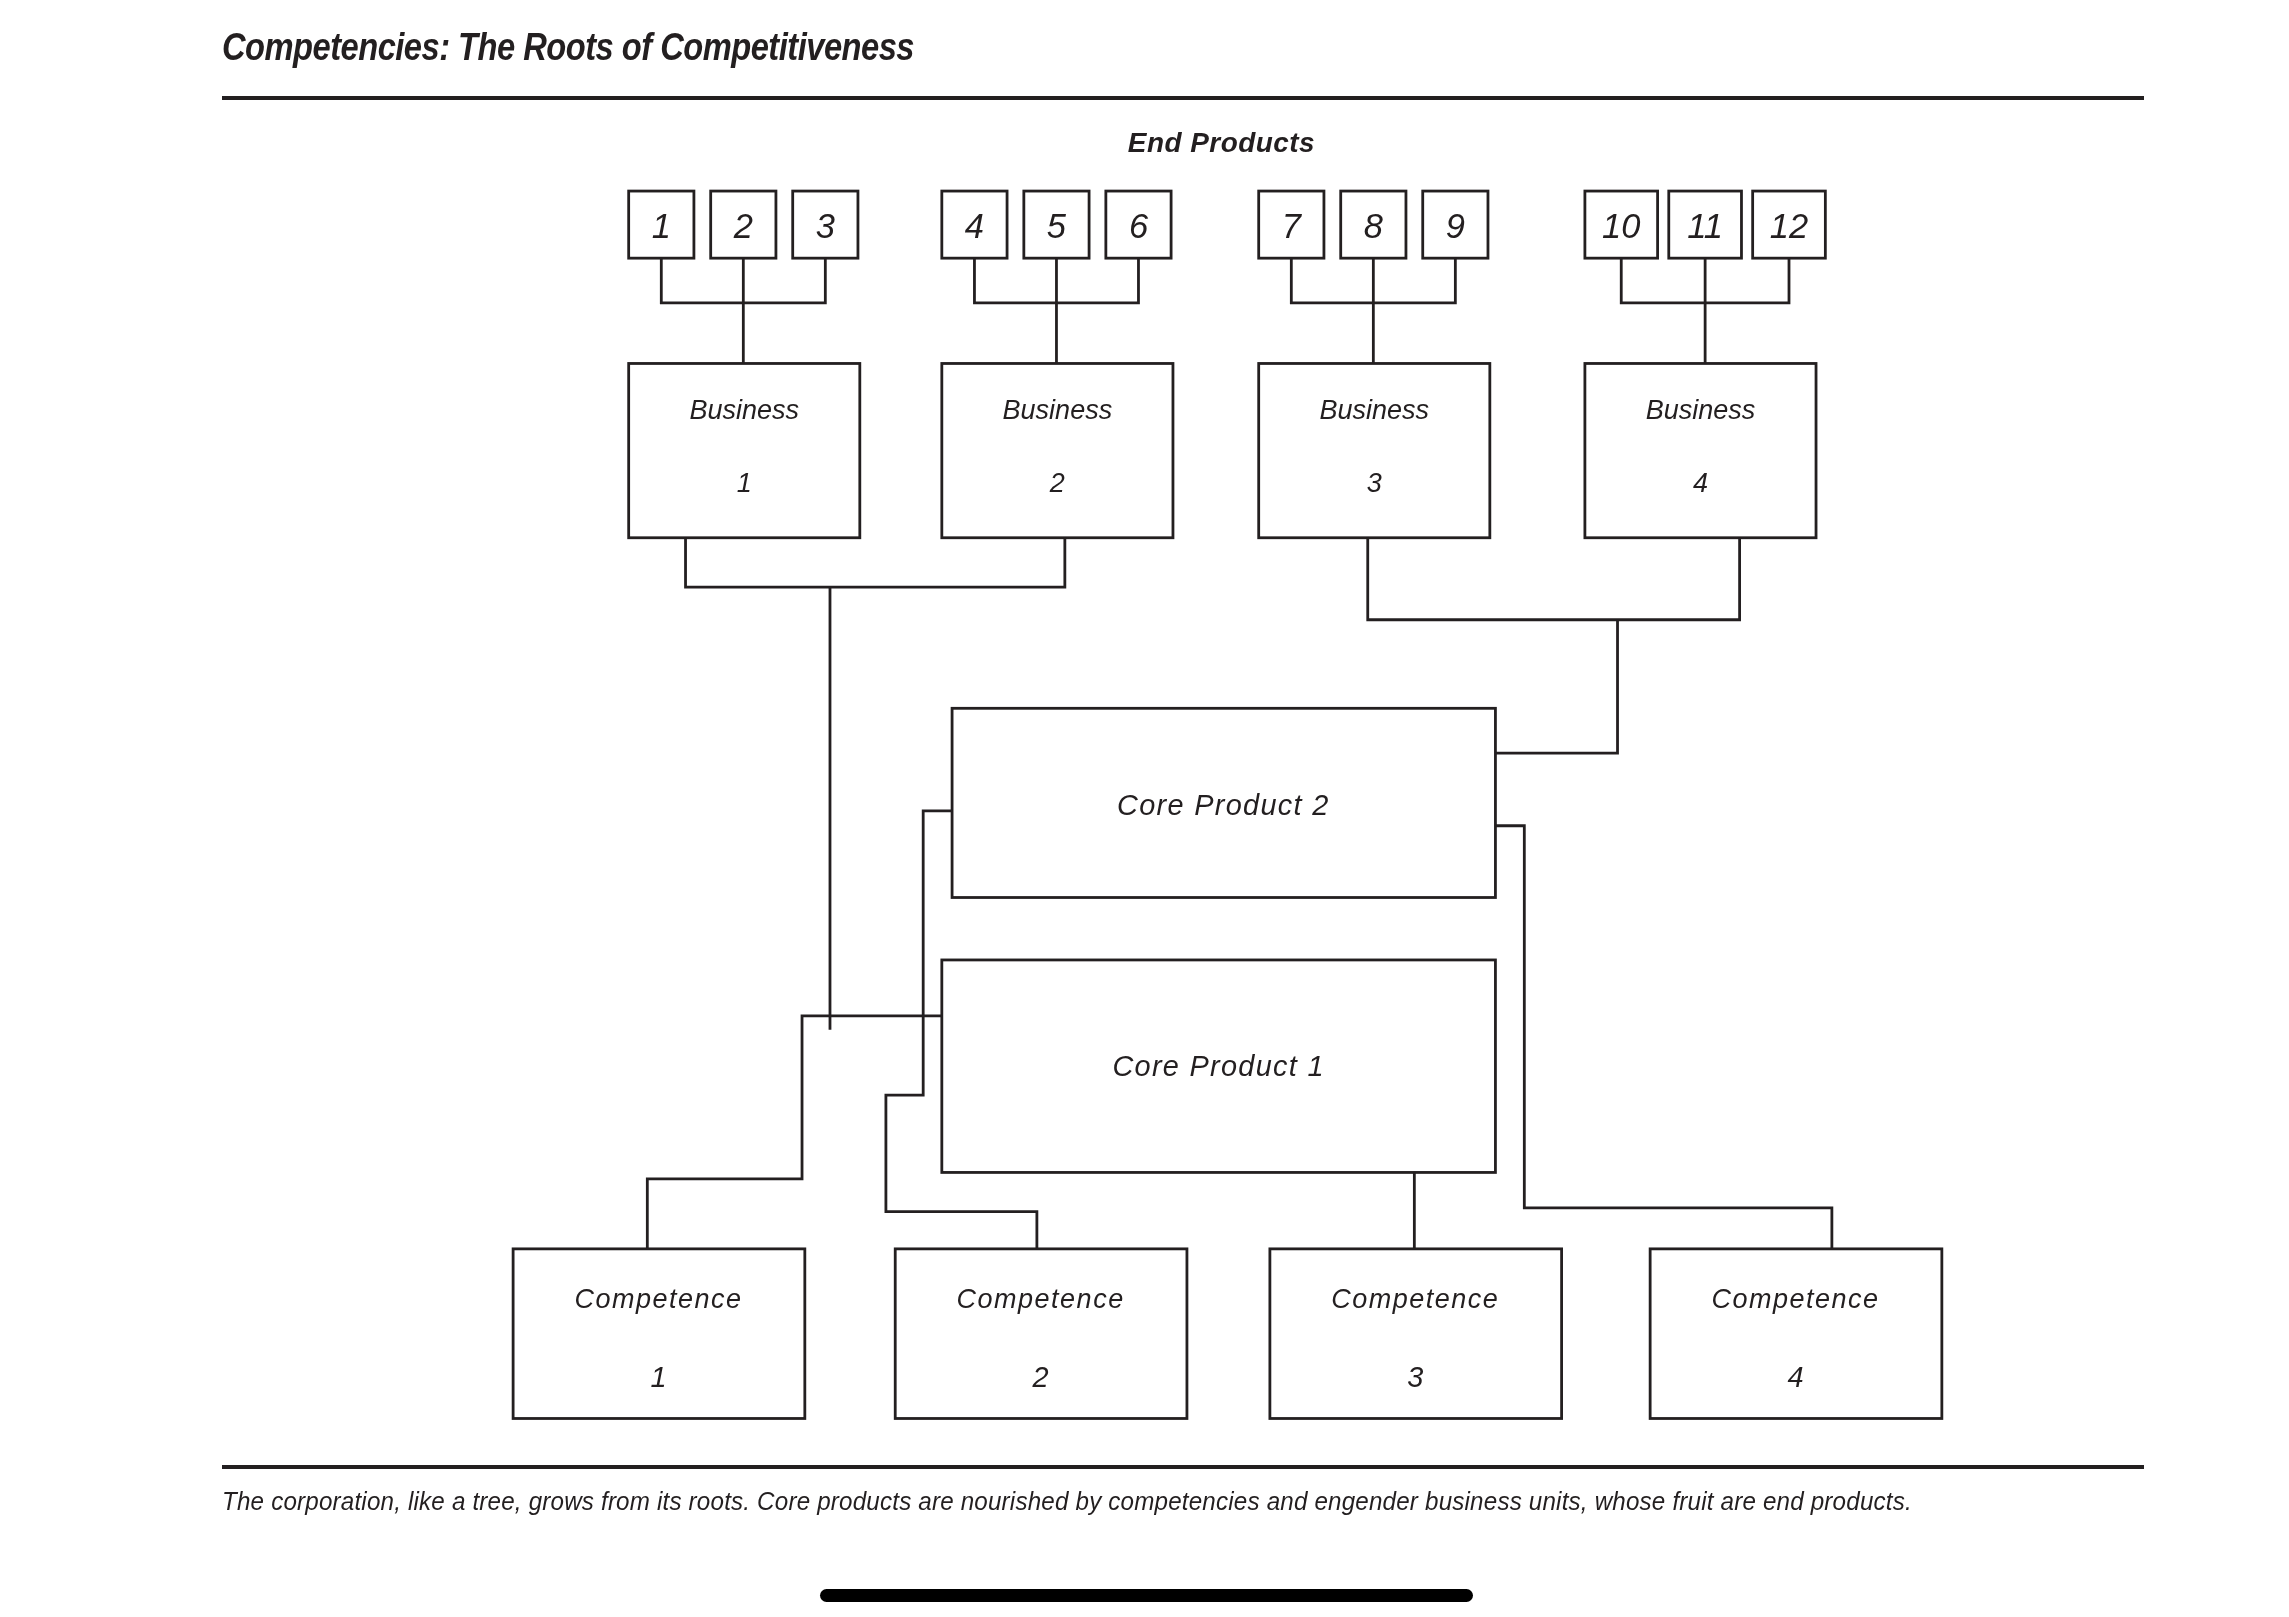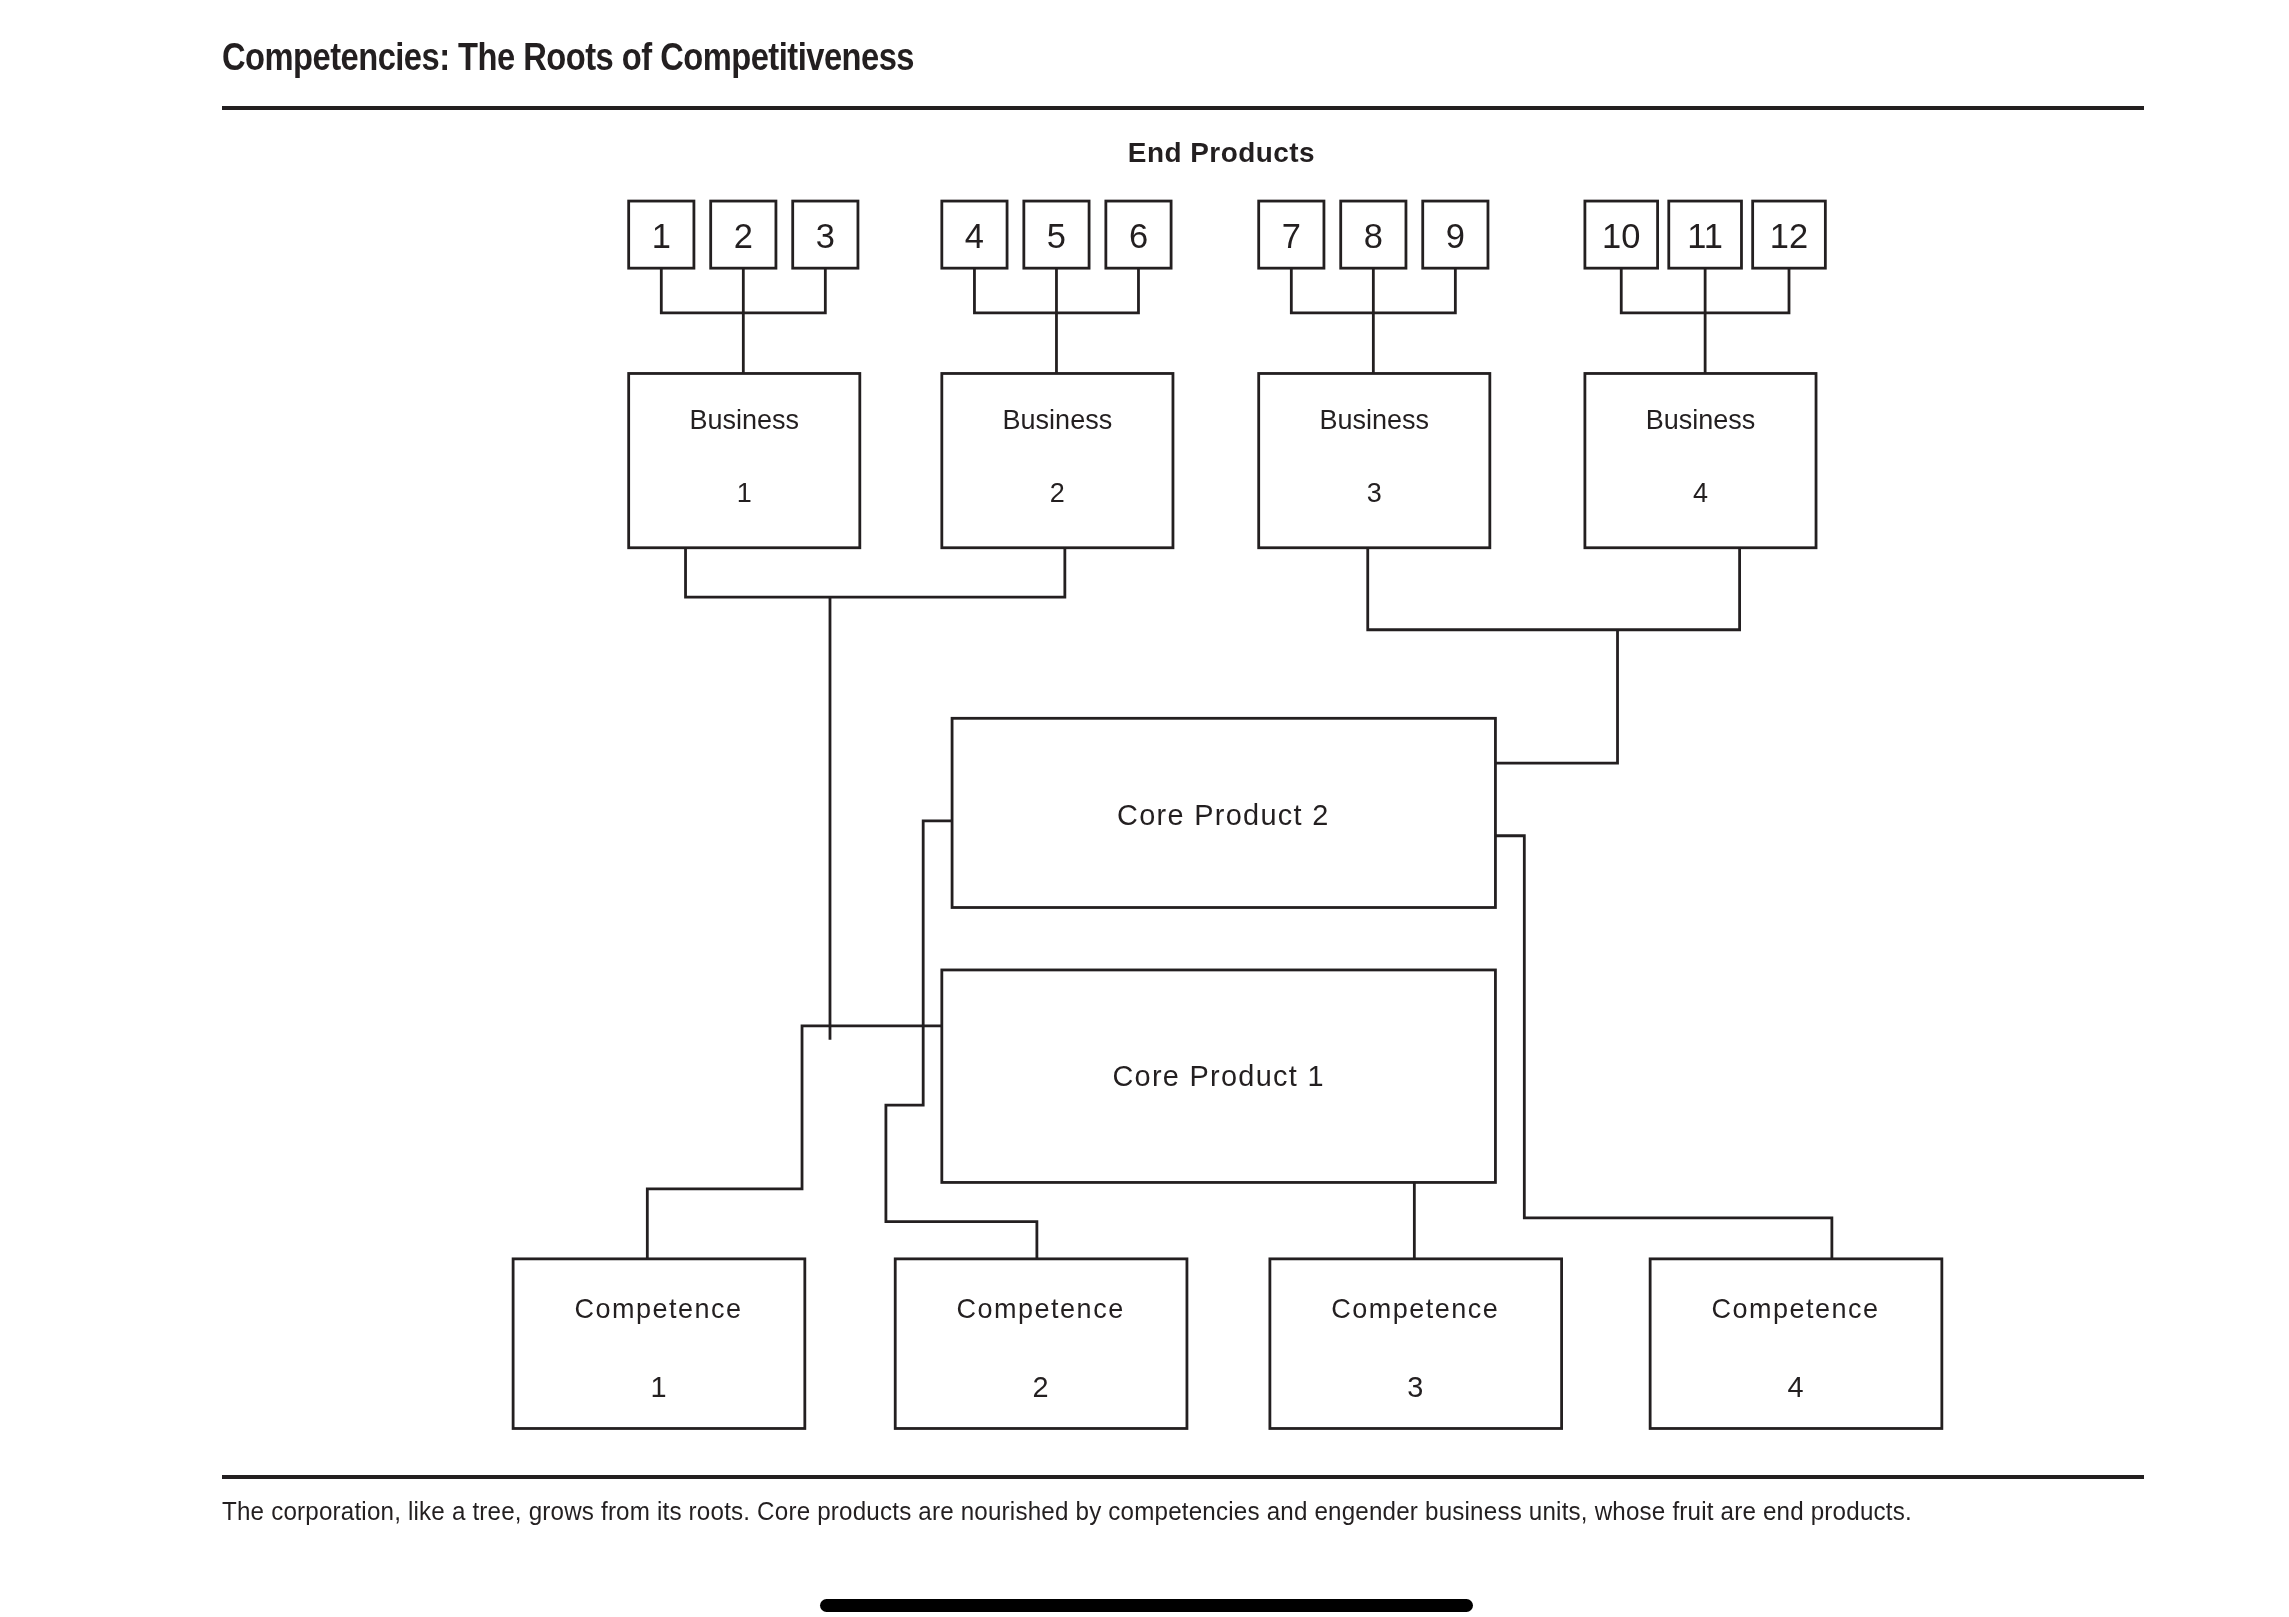--- a/index.html
+++ b/index.html
@@ -10,23 +10,24 @@
   body {
     width: 2290px;
     height: 1617px;
     position: relative;
     font-family: "Liberation Sans", sans-serif;
     color: #1a1a1a;
     overflow: hidden;
   }
   #page {
     position: absolute;
-    left: 0; top: 10px;
+    left: 0; top: 0;
     width: 2290px;
     height: 1241px;
+    font-style: italic;
   }
   .title {
     position: absolute;
     left: 222px;
     top: 26px;
     font-size: 38px;
     font-weight: bold;
     letter-spacing: -0.6px;
     color: #231f20;
     transform: scaleX(0.86);

